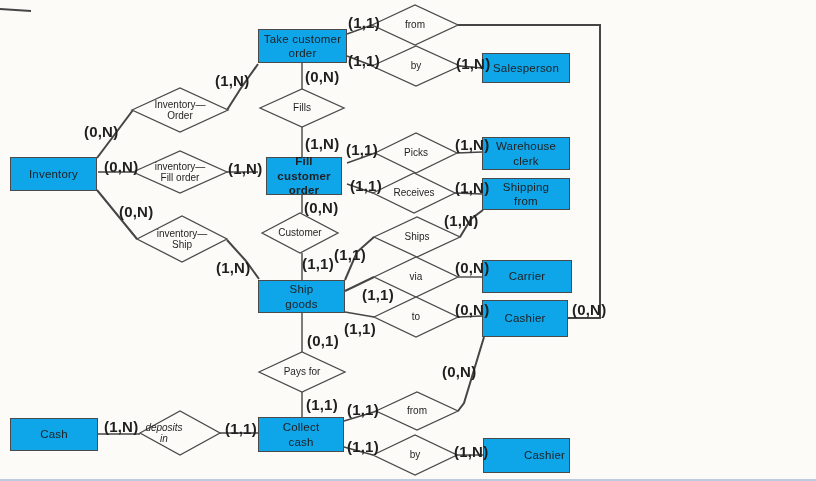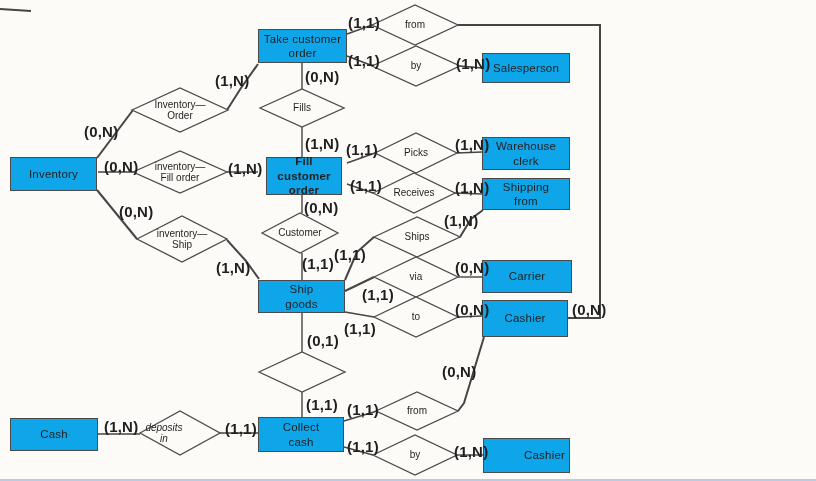--- a/index.html
+++ b/index.html
@@ -78,20 +78,21 @@
     </svg>
   <div class="bottom-strip"></div>
 <div class="rel-label" style="left: 132px; top: 88px; width: 96px; height: 44px;">Inventory—
 Order</div>
     <div class="rel-label" style="left: 133px; top: 151px; width: 94px; height: 42px;">inventory—
 Fill order</div>
     <div class="rel-label" style="left: 137px; top: 216px; width: 90px; height: 46px;">inventory—
 Ship</div>
     <div class="rel-label" style="left: 260px; top: 89px; width: 84px; height: 38px;">Fills</div>
     <div class="rel-label" style="left: 262px; top: 213px; width: 76px; height: 40px;">Customer</div>
+    <div class="rel-label" style="left: 259px; top: 352px; width: 86px; height: 40px;">Pays for</div>
     <div class="rel-label" style="left: 124px; top: 411px; width: 80px; height: 44px; font-style: italic;">deposits
 in</div>
     <div class="rel-label" style="left: 372px; top: 5px; width: 86px; height: 40px;">from</div>
     <div class="rel-label" style="left: 372px; top: 46px; width: 88px; height: 40px;">by</div>
     <div class="rel-label" style="left: 373px; top: 173px; width: 82px; height: 40px;">Receives</div>
     <div class="rel-label" style="left: 375px; top: 133px; width: 82px; height: 40px;">Picks</div>
     <div class="rel-label" style="left: 374px; top: 217px; width: 86px; height: 40px;">Ships</div>
     <div class="rel-label" style="left: 374px; top: 257px; width: 84px; height: 40px;">via</div>
     <div class="rel-label" style="left: 374px; top: 297px; width: 84px; height: 40px;">to</div>
     <div class="rel-label" style="left: 376px; top: 392px; width: 82px; height: 38px;">from</div>

